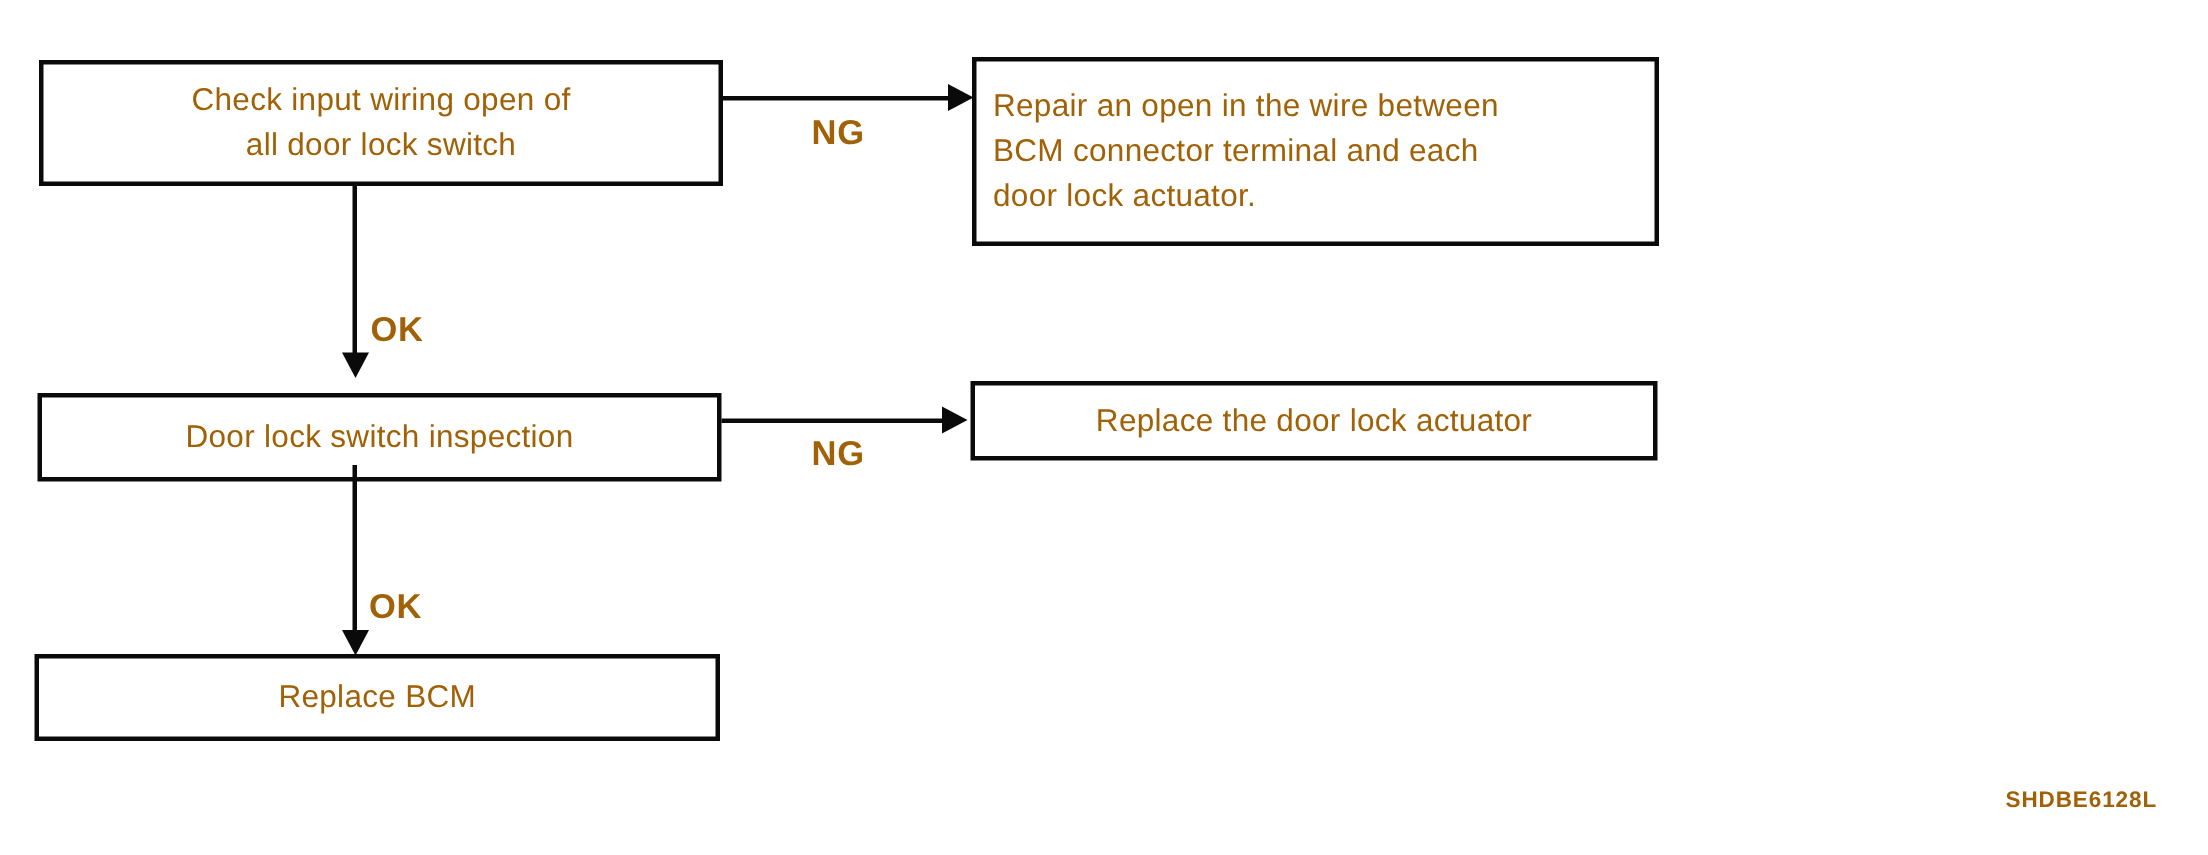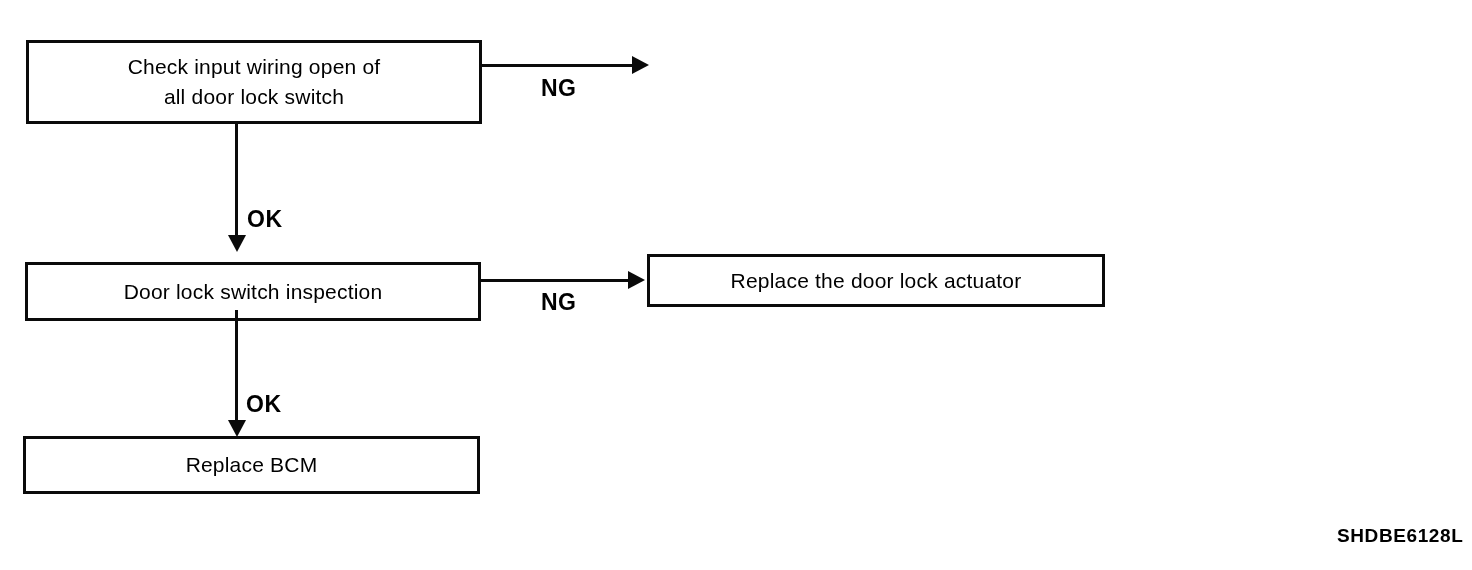--- a/index.html
+++ b/index.html
@@ -6,21 +6,21 @@
     margin: 0;
     padding: 0;
     background: #ffffff;
   }
   .canvas {
     position: relative;
     width: 1472px;
     height: 570px;
     background: #ffffff;
     font-family: "Liberation Sans", sans-serif;
-    color: #000000;
+    color: #a16207;
     overflow: hidden;
   }
   .node {
     position: absolute;
     box-sizing: border-box;
     border: 3px solid #0a0a0a;
     background: #ffffff;
     display: flex;
     align-items: center;
     justify-content: center;
@@ -81,34 +81,37 @@
   }
   .lbl-ng-top { left: 541px; top: 36px; }
   .lbl-ok-top { left: 247px; top: 167px; }
   .lbl-ng-mid { left: 541px; top: 250px; }
   .lbl-ok-mid { left: 246px; top: 352px; }
 
   .figure-code {
     position: absolute;
     left: 1337px;
     top: 526px;
-    font-size: 19px;
+    font-size: 15px;
     font-weight: 700;
     letter-spacing: 0.6px;
     line-height: 1;
   }
 </style>
 </head>
 <body>
 
 <div class="canvas">
 
   <div class="node node-check">Check input wiring open of
 all door lock switch</div>
 
+  <div class="node node-repair">Repair an open in the wire between
+BCM connector terminal and each
+door lock actuator.</div>
 
   <div class="node node-inspect">Door lock switch inspection</div>
 
   <div class="node node-bcm">Replace BCM</div>
 
   <div class="node node-actuator">Replace the door lock actuator</div>
 
   <div class="hline hline-ng-top"></div>
   <div class="arrowhead-right ah-ng-top"></div>
   <div class="edge-label lbl-ng-top">NG</div>

